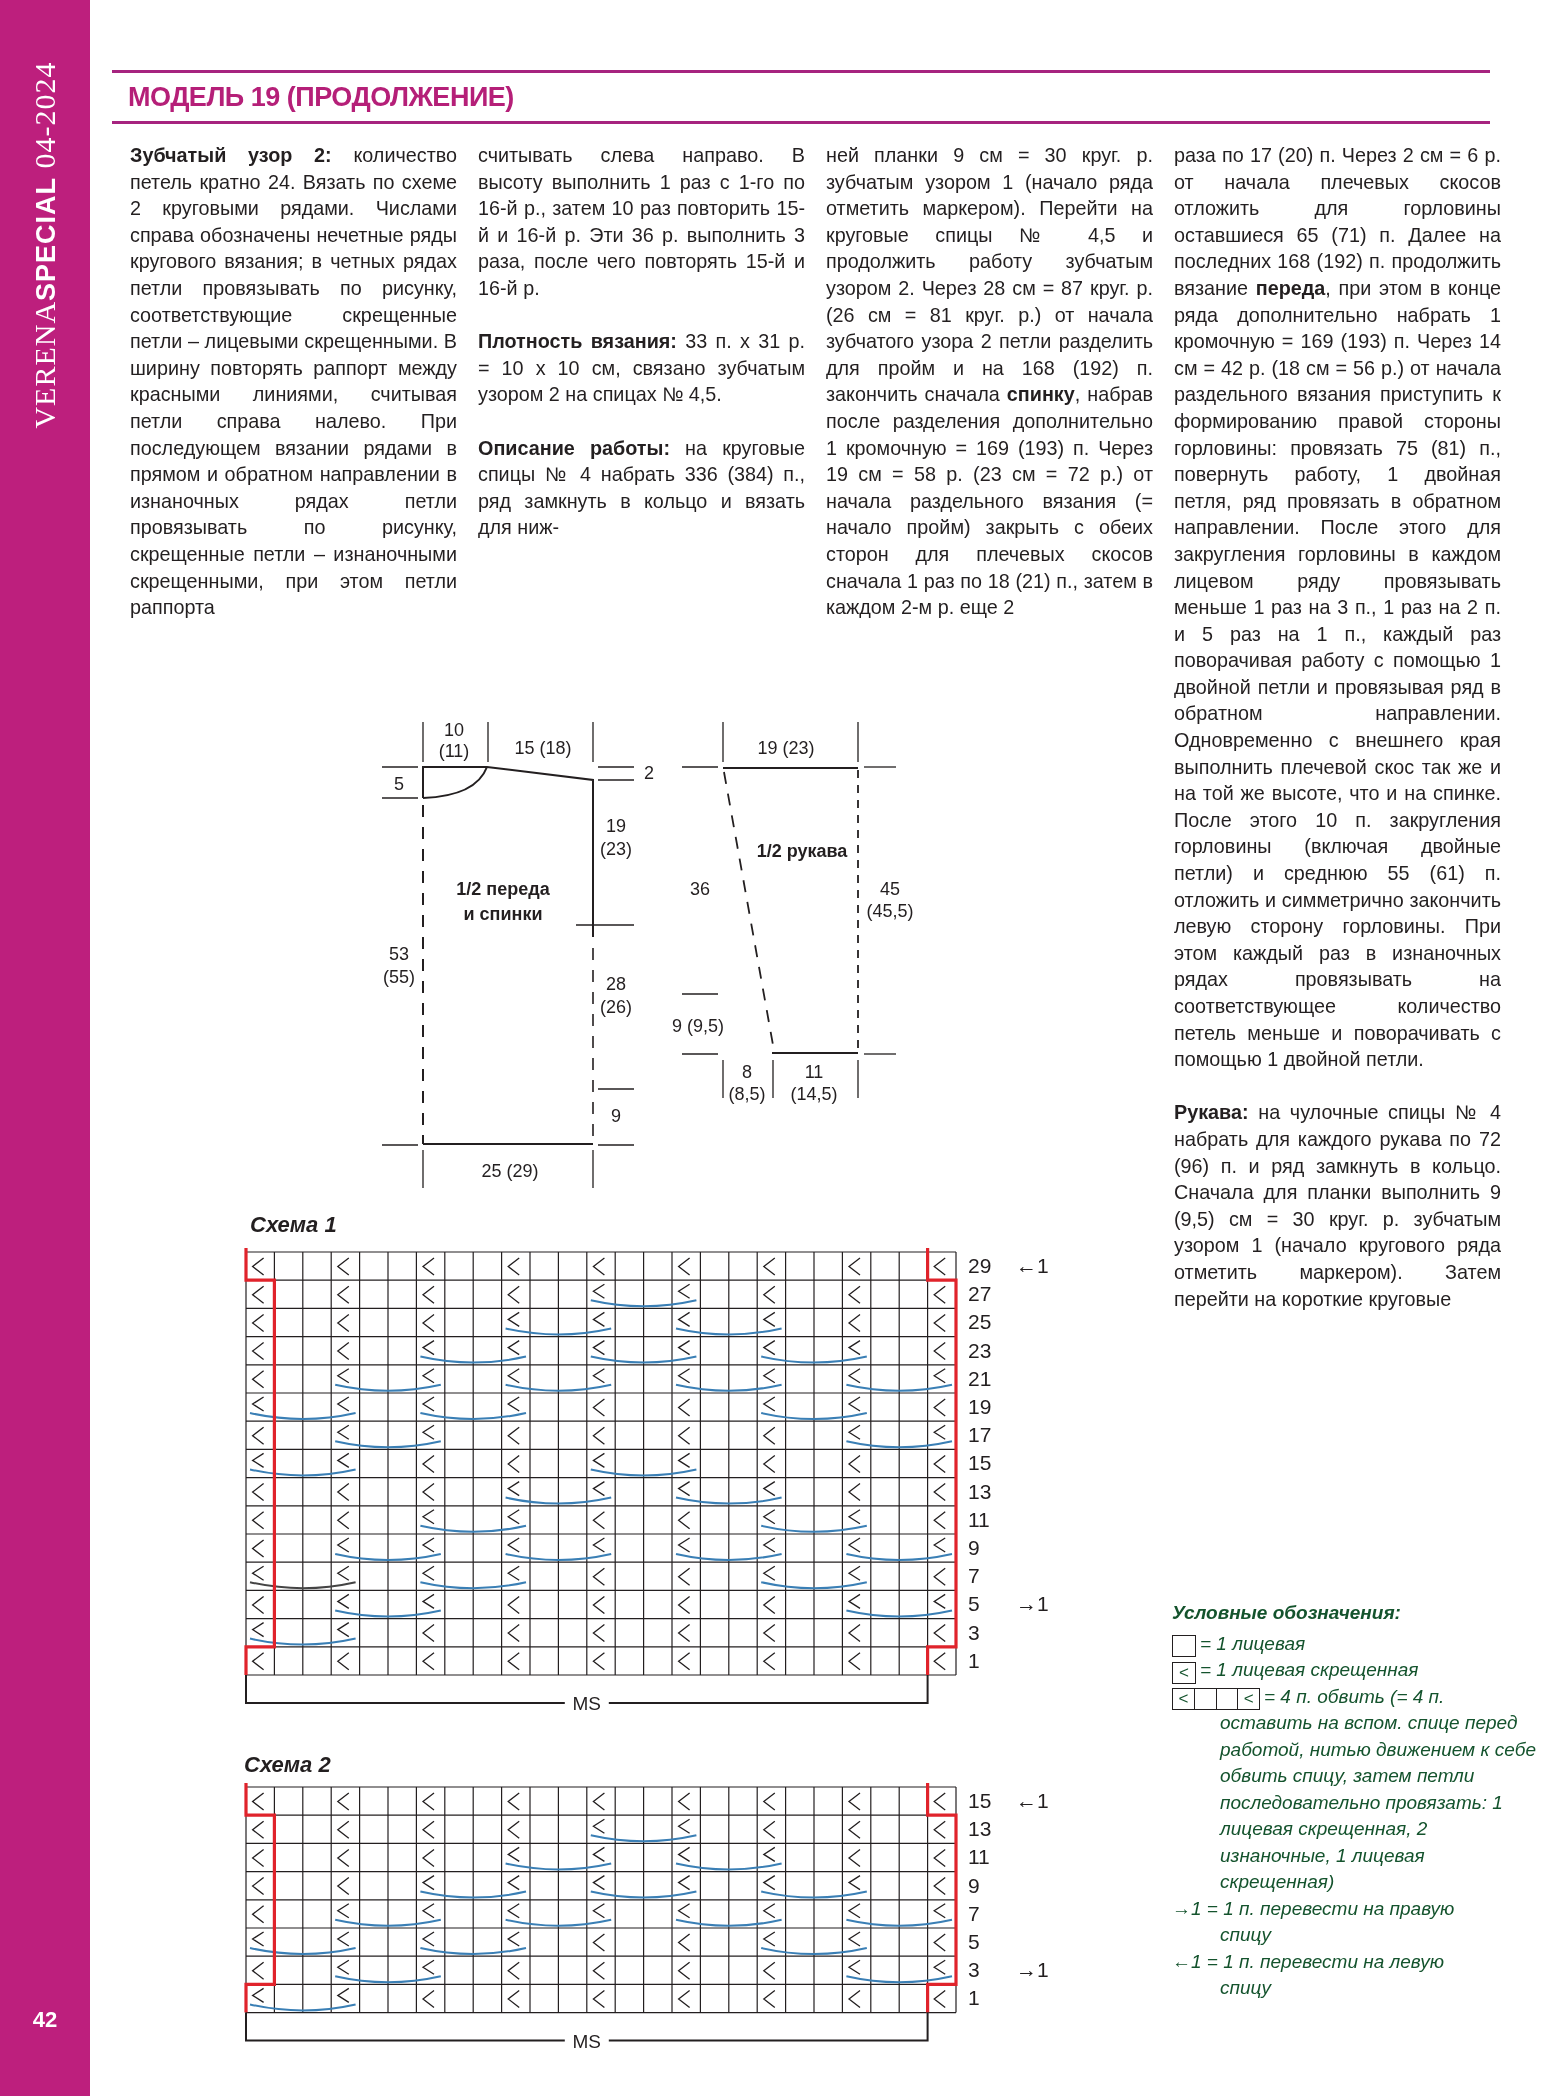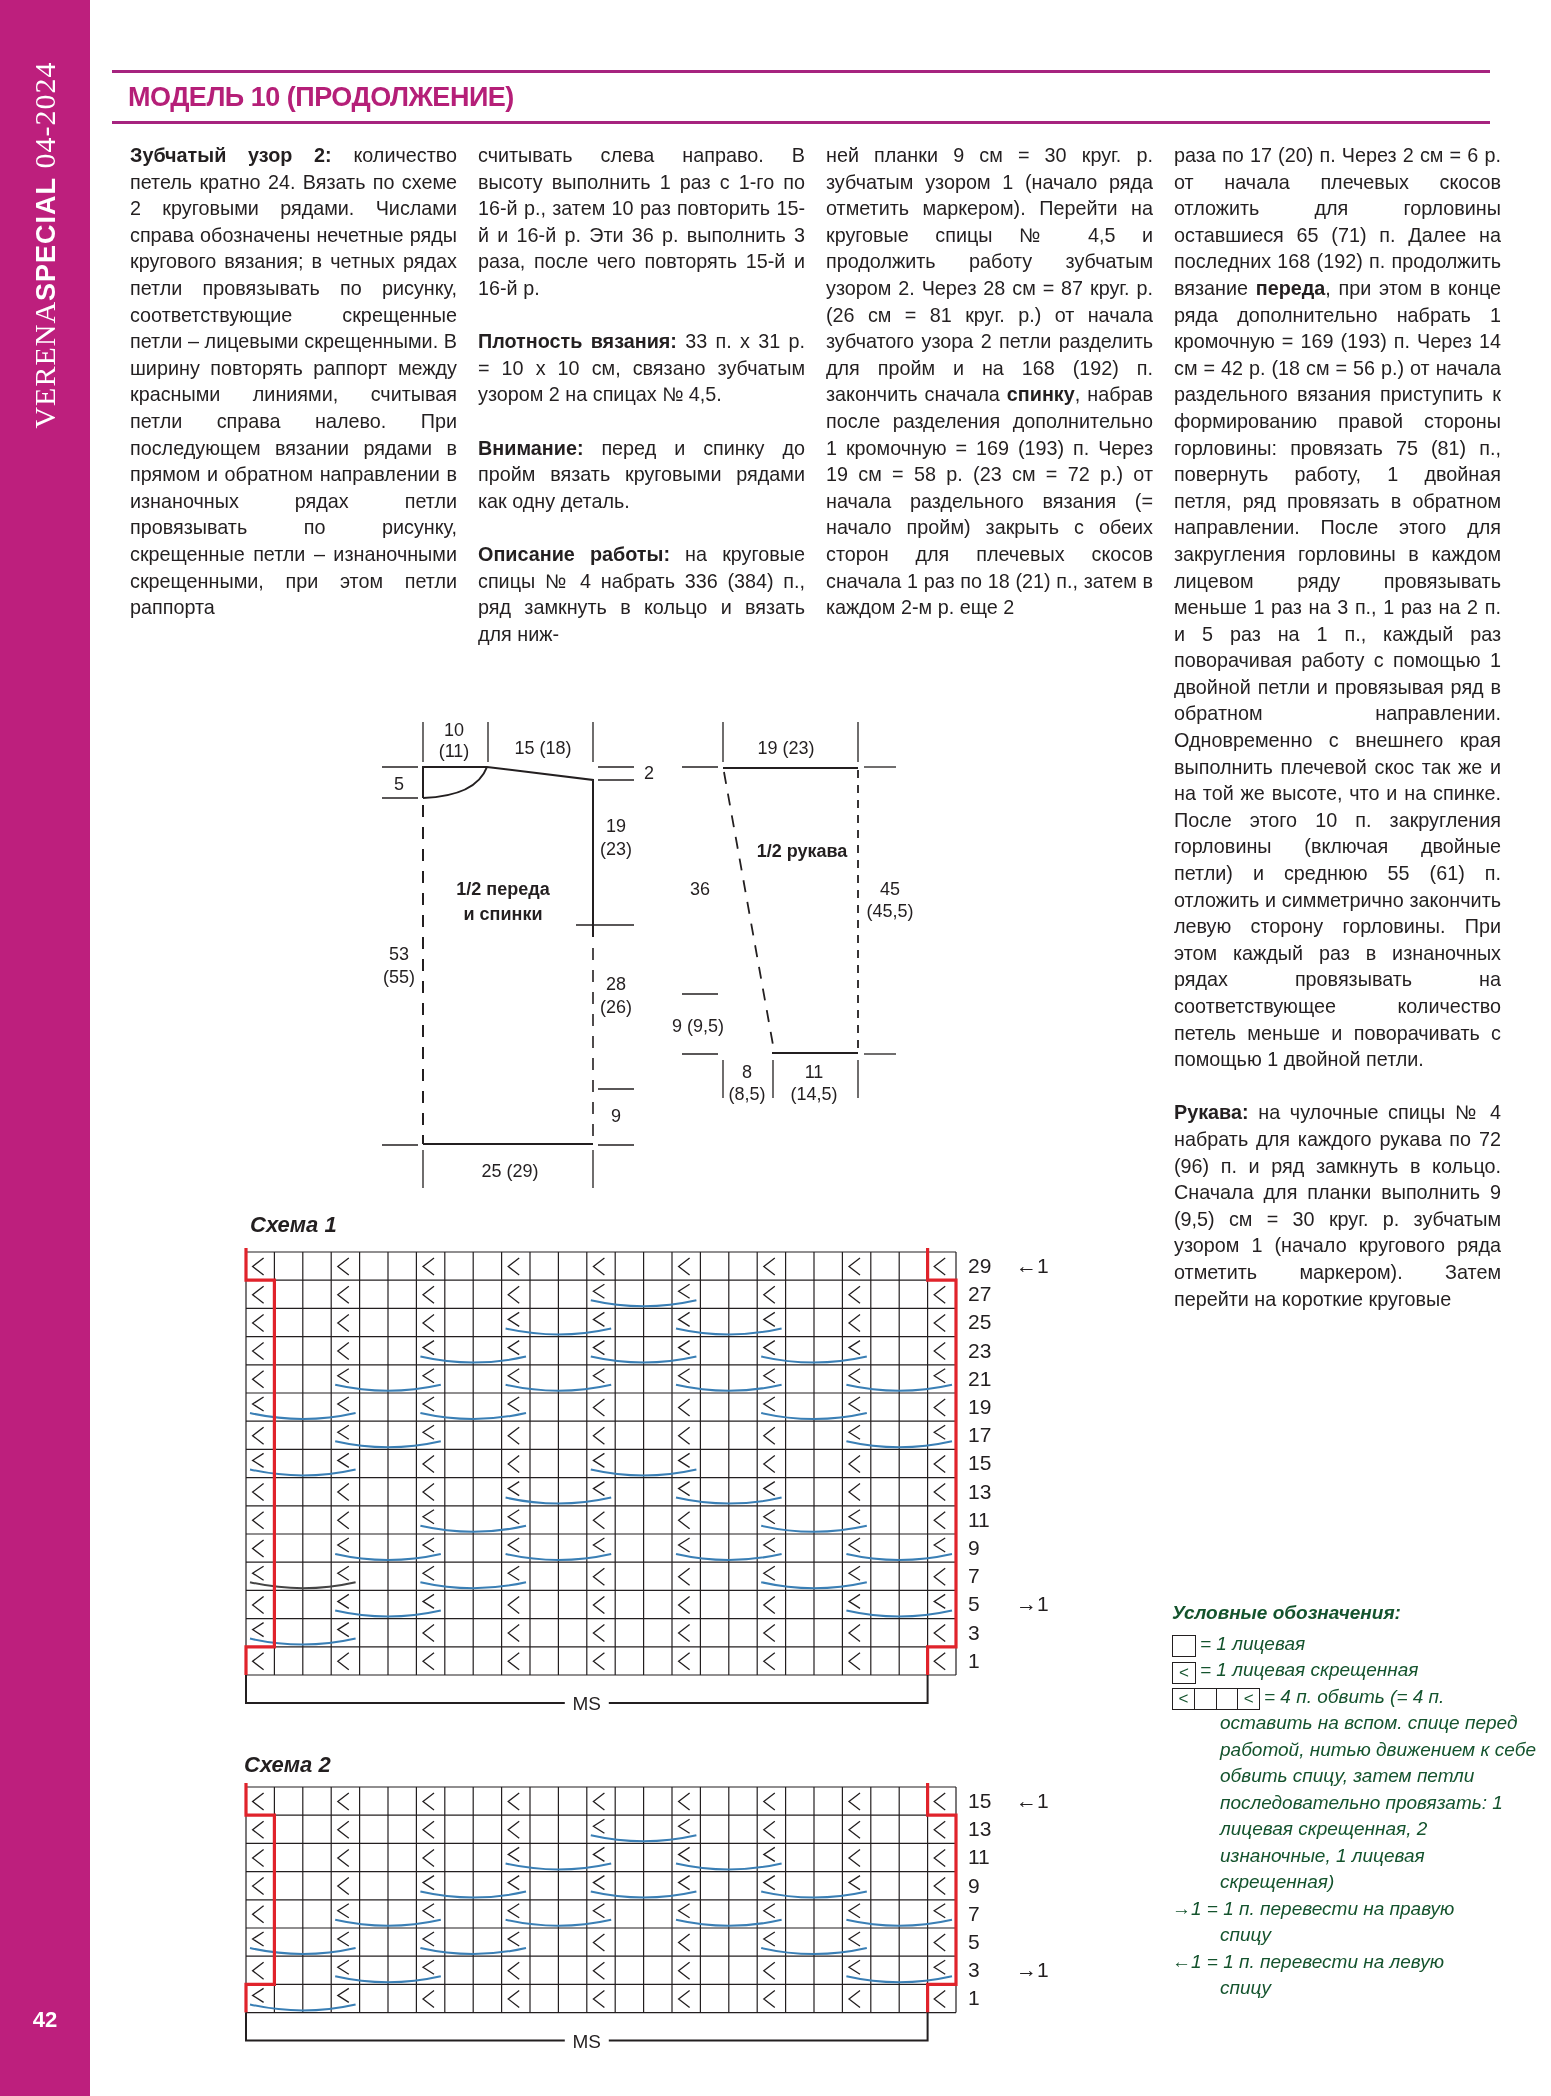--- a/index.html
+++ b/index.html
@@ -38,31 +38,30 @@
 </style>
 </head>
 <body>
 
 <div class="side-strip">
   <div class="side-title"><span>VERENA</span><b>SPECIAL</b><span> 04-2024</span></div>
   <div class="page-num">42</div>
 </div>
 
 <div class="rule" style="top:70px"></div>
-<div class="heading">МОДЕЛЬ 10 (ПРОДОЛЖЕНИЕ)</div>
+<div class="heading">МОДЕЛЬ 19 (ПРОДОЛЖЕНИЕ)</div>
 <div class="rule" style="top:121px"></div>
 
 <div class="col" style="left:130px; top:142px;">
   <p><b>Зубчатый узор 2:</b><span> количество петель кратно 24. Вязать по схеме 2 круговыми рядами. Числами справа обозначены нечетные ряды кругового вязания; в четных рядах петли провязывать по рисунку, соответствующие скрещенные петли – лицевыми скрещенными. В ширину повторять раппорт между красными линиями, считывая петли справа налево. При последующем вязании рядами в прямом и обратном направлении в изнаночных рядах петли провязывать по рисунку, скрещенные петли – изнаночными скрещенными, при этом петли раппорта</span></p>
 </div>
 
 <div class="col" style="left:478px; top:142px;">
   <p>считывать слева направо. В высоту выполнить 1 раз с 1-го по 16-й р., затем 10 раз повторить 15-й и 16-й р. Эти 36 р. выполнить 3 раза, после чего повторять 15-й и 16-й р.</p>
   <p><b>Плотность вязания:</b><span> 33 п. х 31 р. = 10 х 10 см, связано зубчатым узором 2 на спицах № 4,5.</span></p>
-  <p><b>Внимание:</b><span> перед и спинку до пройм вязать круговыми рядами как одну деталь.</span></p>
   <p><b>Описание работы:</b><span> на круговые спицы № 4 набрать 336 (384) п., ряд замкнуть в кольцо и вязать для ниж-</span></p>
 </div>
 
 <div class="col" style="left:826px; top:142px;">
   <p><span>ней планки 9 см = 30 круг. р. зубчатым узором 1 (начало ряда отметить маркером). Перейти на круговые спицы № 4,5 и продолжить работу зубчатым узором 2. Через 28 см = 87 круг. р. (26 см = 81 круг. р.) от начала зубчатого узора 2 петли разделить для пройм и на 168 (192) п. закончить сначала </span><b>спинку</b><span>, набрав после разделения дополнительно 1 кромочную = 169 (193) п. Через 19 см = 58 р. (23 см = 72 р.) от начала раздельного вязания (= начало пройм) закрыть с обеих сторон для плечевых скосов сначала 1 раз по 18 (21) п., затем в каждом 2-м р. еще 2</span></p>
 </div>
 
 <div class="col" style="left:1174px; top:142px;">
   <p><span>раза по 17 (20) п. Через 2 см = 6 р. от начала плечевых скосов отложить для горловины оставшиеся 65 (71) п. Далее на последних 168 (192) п. продолжить вязание </span><b>переда</b><span>, при этом в конце ряда дополнительно набрать 1 кромочную = 169 (193) п. Через 14 см = 42 р. (18 см = 56 р.) от начала раздельного вязания приступить к формированию правой стороны горловины: провязать 75 (81) п., повернуть работу, 1 двойная петля, ряд провязать в обратном направлении. После этого для закругления горловины в каждом лицевом ряду провязывать меньше 1 раз на 3 п., 1 раз на 2 п. и 5 раз на 1 п., каждый раз поворачивая работу с помощью 1 двойной петли и провязывая ряд в обратном направлении. Одновременно с внешнего края выполнить плечевой скос так же и на той же высоте, что и на спинке. После этого 10 п. закругления горловины (включая двойные петли) и среднюю 55 (61) п. отложить и симметрично закончить левую сторону горловины. При этом каждый раз в изнаночных рядах провязывать на соответствующее количество петель меньше и поворачивать с помощью 1 двойной петли.</span></p>
   <p><b>Рукава:</b><span> на чулочные спицы № 4 набрать для каждого рукава по 72 (96) п. и ряд замкнуть в кольцо. Сначала для планки выполнить 9 (9,5) см = 30 круг. р. зубчатым узором 1 (начало кругового ряда отметить маркером). Затем перейти на короткие круговые</span></p>

